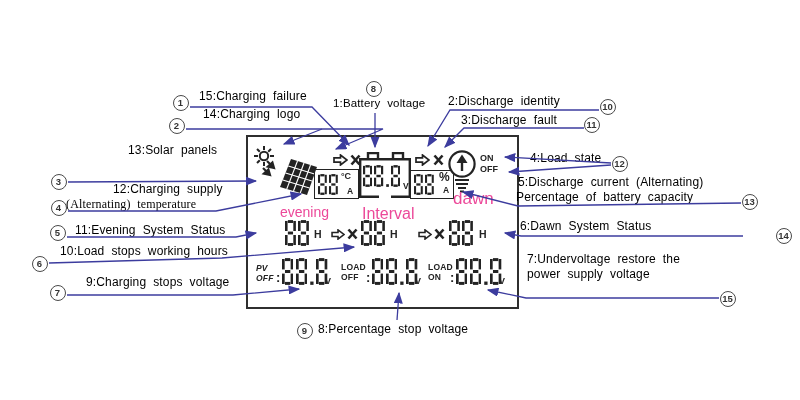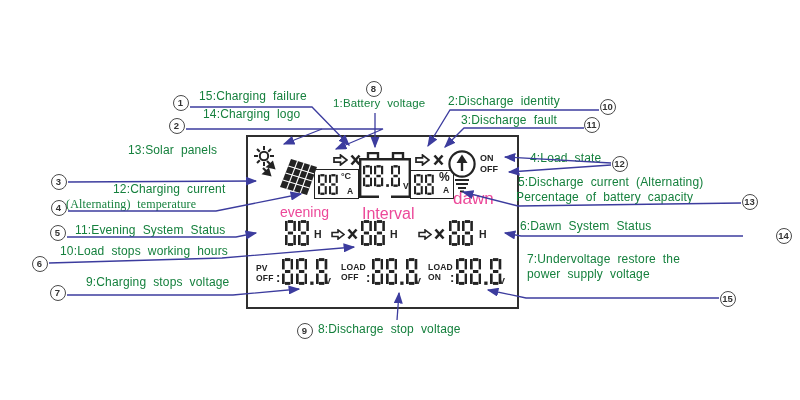--- a/index.html
+++ b/index.html
@@ -1,19 +1,19 @@
 <!DOCTYPE html>
 <html><head>
 <meta charset="utf-8">
 <style>
   html,body{margin:0;padding:0;background:#fff;}
   #stage{position:relative;width:800px;height:400px;background:#fff;overflow:hidden;
          font-family:"Liberation Sans",sans-serif;}
   .abs{position:absolute;}
-  .lbl{position:absolute;color:#15803d;font-size:12px;line-height:13px;white-space:nowrap;
+  .lbl{position:absolute;color:#000000;font-size:12px;line-height:13px;white-space:nowrap;
        word-spacing:3.5px;letter-spacing:.15px;}
   .circ{position:absolute;width:16px;height:16px;border:1.6px solid #4a4a4a;border-radius:50%;
         color:#333;font-size:9.5px;font-weight:700;display:flex;align-items:center;justify-content:center;
         background:#fff;box-sizing:border-box;}
   #lcd{position:absolute;left:246px;top:135px;width:269px;height:170px;border:2.2px solid #2f2f2f;
        background:#fff;box-sizing:content-box;}
   .seg{position:absolute;display:inline-flex;align-items:flex-start;}
   .u{position:absolute;font-weight:700;color:#232323;white-space:nowrap;}
   .stk{position:absolute;font-weight:700;font-size:8.5px;line-height:10px;color:#232323;
        letter-spacing:.2px;white-space:nowrap;}
@@ -307,21 +307,21 @@
             <rect x="20" y="160" width="36" height="20"></rect>
             <rect x="0" y="6" width="18" height="70"></rect>
             <rect x="58" y="6" width="18" height="70"></rect>
             <rect x="0" y="104" width="18" height="70"></rect>
             <rect x="58" y="104" width="18" height="70"></rect>
           </g>
         </svg>
       </span>
     <span class="u" style="left:231px;top:91px;font-size:10.5px;">H</span>
 
-    <div class="stk" style="left:8px;top:126px;">
+    <div class="stk" style="left:8px;top:126px;font-style:italic;">
       <span>PV</span>
       <span>OFF</span>
     </div>
     <span class="u" style="left:28px;top:133px;font-size:13px;">:</span>
     <span class="seg" style="left: 34px; top: 121px; gap: 2.7px;">
         <svg width="11.3" height="27" viewBox="0 0 76 180">
           <g fill="#232323">
             <rect x="20" y="0" width="36" height="20"></rect>
             <rect x="20" y="80" width="36" height="20"></rect>
             <rect x="20" y="160" width="36" height="20"></rect>
@@ -449,32 +449,32 @@
       </span>
     <span class="u" style="left:251px;top:139px;font-size:9px;">V</span>
   </div>
 
   <div class="lbl" style="left:199px;top:90px;">15:Charging failure</div>
   <div class="lbl" style="left:203px;top:108px;">14:Charging logo</div>
   <div class="lbl" style="left:333px;top:97px;font-size:11.5px;">1:Battery voltage</div>
   <div class="lbl" style="left:448px;top:95px;">2:Discharge identity</div>
   <div class="lbl" style="left:461px;top:114px;">3:Discharge fault</div>
   <div class="lbl" style="left:128px;top:144px;">13:Solar panels</div>
-  <div class="lbl" style="left:113px;top:183px;">12:Charging current</div>
+  <div class="lbl" style="left:113px;top:183px;">12:Charging supply</div>
   <div class="lbl" style="left:66px;top:198px;font-family:Liberation Serif, serif;">(Alternating) temperature</div>
   <div class="lbl" style="left:75px;top:224px;">11:Evening System Status</div>
   <div class="lbl" style="left:60px;top:245px;">10:Load stops working hours</div>
   <div class="lbl" style="left:86px;top:276px;">9:Charging stops voltage</div>
   <div class="lbl" style="left:530px;top:152px;">4:Load state</div>
   <div class="lbl" style="left:518px;top:176px;">5:Discharge current  (Alternating)</div>
   <div class="lbl" style="left:516px;top:191px;">Percentage of battery capacity</div>
   <div class="lbl" style="left:520px;top:220px;">6:Dawn System Status</div>
   <div class="lbl" style="left:527px;top:253px;">7:Undervoltage restore the</div>
   <div class="lbl" style="left:527px;top:268px;">power supply voltage</div>
-  <div class="lbl" style="left:318px;top:323px;">8:Discharge stop voltage</div>
+  <div class="lbl" style="left:318px;top:323px;">8:Percentage stop voltage</div>
 
   <div class="circ" style="left:172.5px;top:94.5px;">1</div>
   <div class="circ" style="left:168.5px;top:117.5px;">2</div>
   <div class="circ" style="left:50.5px;top:173.5px;">3</div>
   <div class="circ" style="left:50.5px;top:199.5px;">4</div>
   <div class="circ" style="left:49.5px;top:224.5px;">5</div>
   <div class="circ" style="left:31.5px;top:255.5px;">6</div>
   <div class="circ" style="left:49.5px;top:284.5px;">7</div>
   <div class="circ" style="left:365.5px;top:80.5px;">8</div>
   <div class="circ" style="left:296.5px;top:322.5px;">9</div>

